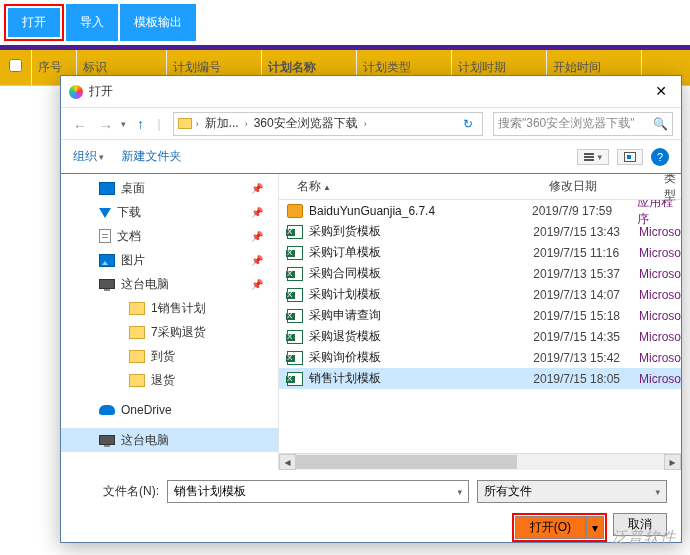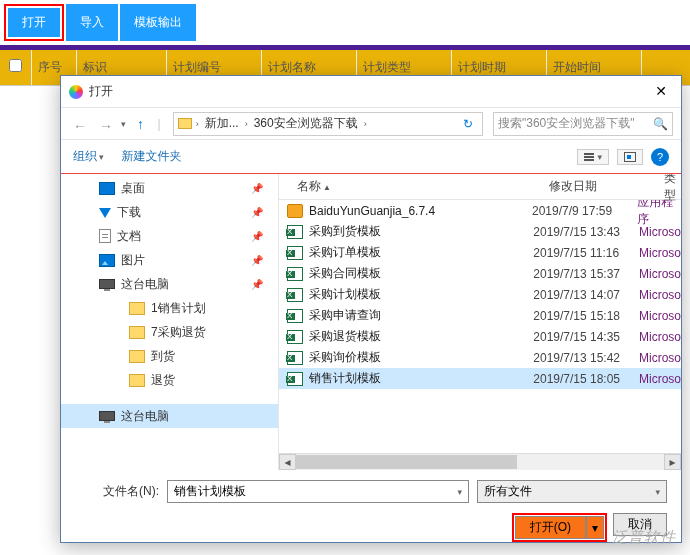--- a/index.html
+++ b/index.html
@@ -6,21 +6,21 @@
 body { background: #fff; width: 690px; height: 555px; overflow: hidden; position: relative; }
 
 .toolbar { display: flex; gap: 2px; padding: 4px; background: #fff; }
 .tb-btn { background: #1e9fff; color: #fff; border: none; padding: 6px 14px; cursor: pointer; }
 .open-hl { border: 2px solid #ff0000; padding: 2px; display: inline-block; }
 
 .table-header { display: flex; border-top: 5px solid #4c1d95; border-bottom: 1px solid #ccc; background: #eab308; }
 .th { padding: 9px 6px; border-right: 1px solid #eee; color: #555; }
 .th-chk { width: 32px; text-align: center; }
 .th-seq { width: 45px; } .th-mark { width: 90px; } .th-code { width: 95px; }
-.th-name { width: 95px; } .th-type { width: 95px; } .th-period { width: 95px; } .th-start { width: 95px; }
+.th-name { width: 95px; font-weight: bold; } .th-type { width: 95px; } .th-period { width: 95px; } .th-start { width: 95px; }
 
 .dialog { position: absolute; top: 75px; left: 60px; width: 622px; height: 468px; background: #fff; border: 1px solid #5a7ba8; box-shadow: 0 4px 20px rgba(0,0,0,0.3); }
 .dlg-title { height: 32px; display: flex; align-items: center; padding: 0 8px; border-bottom: 1px solid #e5e5e5; }
 .dlg-title .ico { width: 14px; height: 14px; border-radius: 50%; background: conic-gradient(#ffd400,#ff3b3b,#b14cff,#2e9cff,#2ecc71,#ffd400); margin-right: 6px; }
 .dlg-title .t { flex: 1; color: #333; }
 .dlg-close { width: 24px; height: 24px; text-align: center; line-height: 22px; font-size: 14px; cursor: pointer; }
 
 .nav-row { height: 32px; display: flex; align-items: center; padding: 0 8px; gap: 4px; border-bottom: 1px solid #e5e5e5; }
 .nav-arrow { width: 22px; height: 22px; border: none; background: none; color: #999; font-size: 14px; cursor: pointer; }
 .nav-arrow.en { color: #0078d7; }
@@ -203,20 +203,24 @@
         </div>
         <div class="sb-item indent">
           <span class="sb-ico i-folder"></span>
           <span>到货</span>
         </div>
         <div class="sb-item indent">
           <span class="sb-ico i-folder"></span>
           <span>退货</span>
         </div>
         <div class="sb-gap"></div>
+        <div class="sb-item">
+          <span class="sb-ico i-cloud"></span>
+          <span>OneDrive</span>
+        </div>
         <div class="sb-gap"></div>
         <div class="sb-item sel">
           <span class="sb-ico i-pc"></span>
           <span>这台电脑</span>
         </div>
       </div>
     <div class="file-area">
       <div class="file-head">
         <div class="fh-name"><span>名称</span><span class="sort-arr">▲</span></div>
         <div class="fh-date">修改日期</div>

